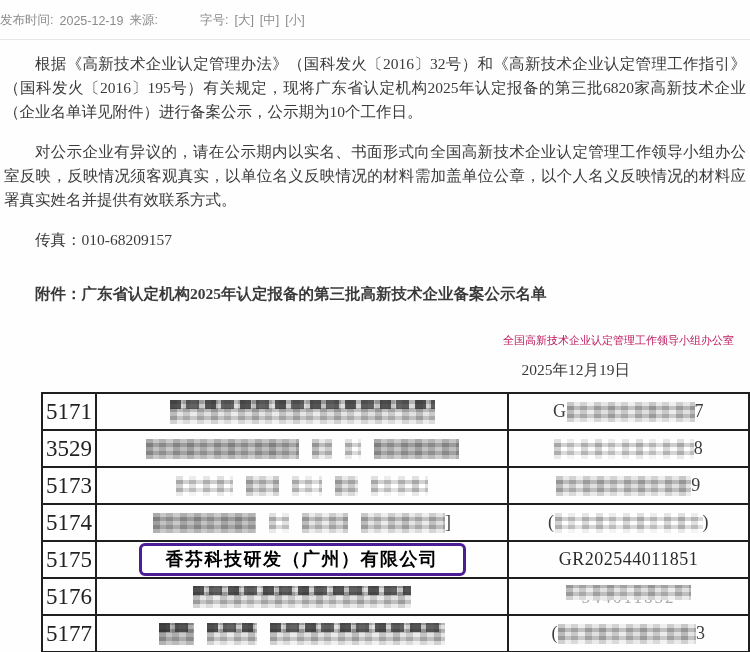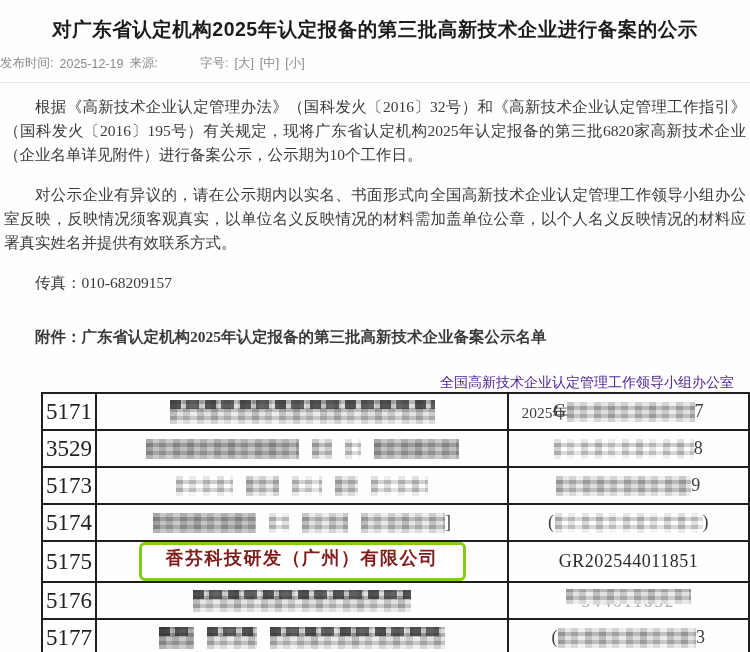--- a/index.html
+++ b/index.html
@@ -44,21 +44,21 @@
     font-size:15.5px;
     line-height:24px;
     color:#3a3a3a;
     text-align:justify;
   }
   .content p{margin:0;text-indent:31px;}
   .content p.sp{margin-top:16px;}
   .fax{margin-top:16px !important;}
   .attach{margin-top:30px !important;font-weight:bold;}
   .signature{margin-top:22px;text-align:right;}
-  .sig-org{padding-right:12px;font-size:14px;color:#4c1d95;}
+  .sig-org{padding-right:12px;font-size:11px;color:#be185d;}
   .sig-date{padding-right:116px;margin-top:6px;font-size:15.5px;color:#3a3a3a;}
   
   .tbl{
     position:absolute;
     left:41px;top:392px;
     width:701px;height:250px;
     border-collapse:collapse;
     table-layout:fixed;
   }
   .tbl td{
@@ -95,47 +95,46 @@
       repeating-linear-gradient(0deg, rgba(255,255,255,.45) 0 4px, rgba(110,110,110,.25) 4px 8px, rgba(255,255,255,.2) 8px 12px, rgba(95,95,95,.28) 12px 16px),
       repeating-linear-gradient(90deg, #ababab 0 7px, #dedede 7px 13px, #bdbdbd 13px 20px, #e6e6e6 20px 27px, #b5b5b5 27px 34px, #d9d9d9 34px 41px);
     background-size:100% 9px,100% 100%,100% 100%;
     background-repeat:no-repeat,repeat,repeat;
     background-position:top left,0 0,0 0;
   }
   .gap{margin-left:13px;}
   
   .redbox{
     display:inline-block;
-    border:3px solid #84cc16;
+    border:3px solid #4c1d95;
     border-radius:6px;
-    padding:1px 24px 8px 24px;
+    padding:1px 24px 2px 24px;
     font-size:18px;
     font-weight:600;
-    color:#7f1d1d;
+    color:#000000;
     letter-spacing:1.5px;
     background:#fff;
   }
   
   .faintwrap{position:relative;display:inline-block;padding-top:2px;}
   .faint{
     font-family:"Liberation Serif","DejaVu Serif",serif;
     font-size:17px;color:#a8a8a8;letter-spacing:2px;
   }
   .faintwrap .mzcover{
     position:absolute;left:-16px;right:-16px;top:0;height:15px;
   }
   
   .wm{position:absolute;pointer-events:none;z-index:6;}
 </style>
 </head>
 <body>
 
 <div class="page">
 
-  <h1 class="title">对广东省认定机构2025年认定报备的第三批高新技术企业进行备案的公示</h1>
 
   <div class="meta">
     <div class="grp">
       <span>发布时间:</span>
       <span>2025-12-19</span>
       <span>来源:</span>
     </div>
     <div class="grp">
       <span>字号:</span>
       <span class="sz">[大]</span>

